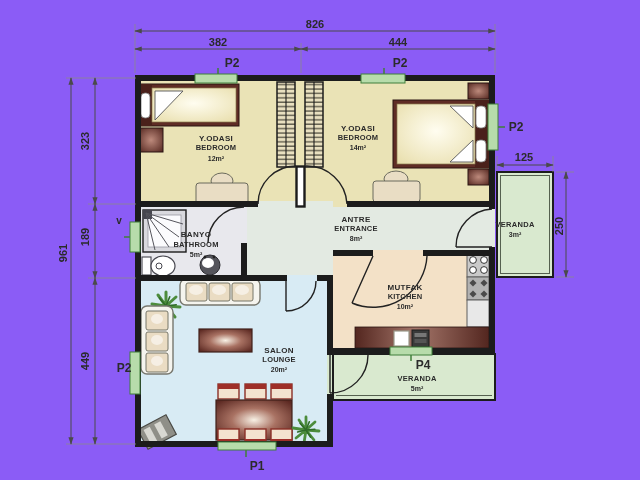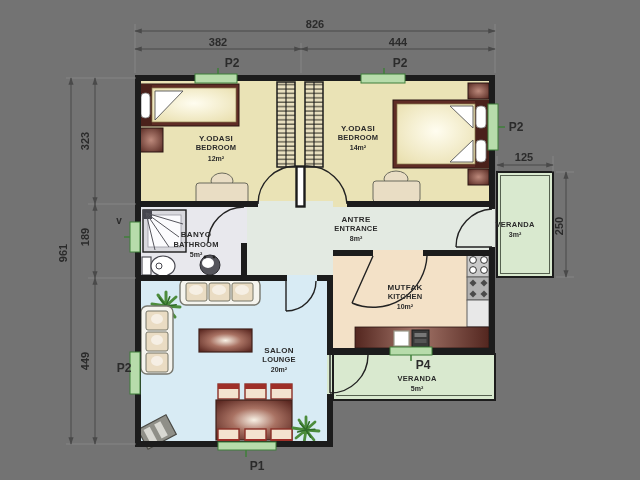--- a/index.html
+++ b/index.html
@@ -1,16 +1,16 @@
 <!DOCTYPE html>
 <html><head>
 <meta charset="utf-8">
 <style>
   html,body{margin:0;padding:0;background:#ffffff;}
-  .stage{position:relative;width:640px;height:480px;background:#737373;overflow:hidden;
+  .stage{position:relative;width:640px;height:480px;background:#8b5cf6;overflow:hidden;
          font-family:"Liberation Sans", sans-serif;}
   svg text{font-family:"Liberation Sans", sans-serif;fill:#2b2b2b;font-weight:bold;}
   .dim{font-size:11px;}
   .tag{font-size:12px;}
   .tagsm{font-size:10px;}
   .rn{font-size:8px;letter-spacing:.3px;}
   .re{font-size:7.5px;letter-spacing:.2px;}
   .ra{font-size:7px;}
   .vr{font-size:7.5px;letter-spacing:.3px;}
 </style>

